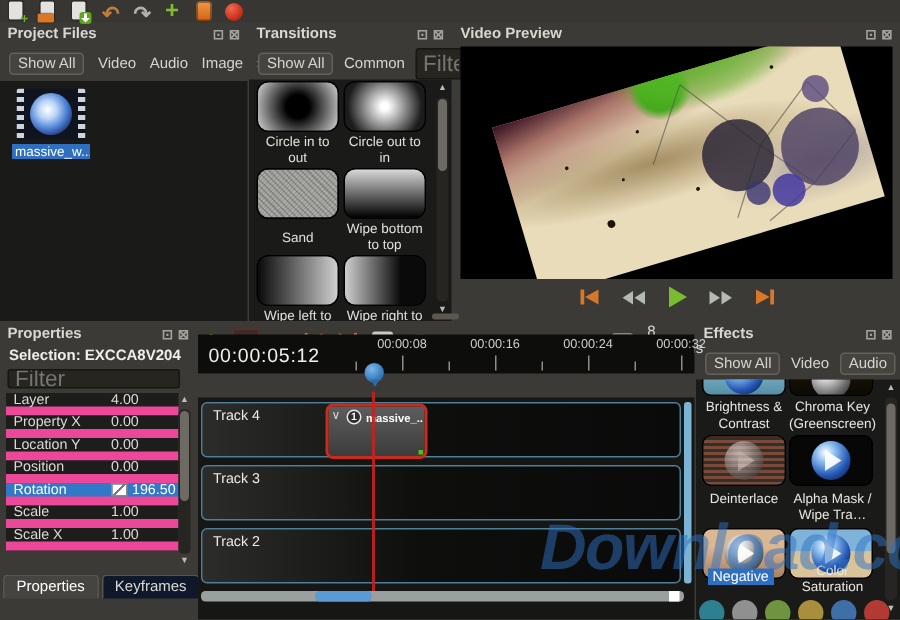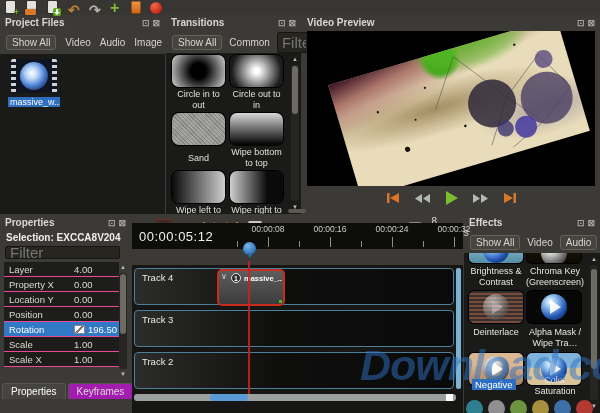--- a/index.html
+++ b/index.html
@@ -87,26 +87,26 @@
               #e9dcba; }
   .transport { position:absolute; left:0; right:0; top:176px; display:flex; justify-content:center; align-items:center; gap:13px; }
 
   
   #pr { left:0; top:215px; width:131px; height:198px; }
   .selline { position:absolute; left:6px; top:17px; font-size:10px; font-weight:bold; color:#f0eeea; }
   #pr .filterbox { position:absolute; left:5px; top:31px; width:115px; height:13px; }
   .ptable { position:absolute; left:4px; top:47px; width:115px; }
   .phead2 { display:flex; height:13px; background:#35342f; border:1px solid #232220; font-size:9.5px; font-weight:bold; }
   .phead2 div { text-align:center; line-height:11px; }
-  .prow { display:flex; height:15px; background:#1d1d1b; border-bottom:1px solid #ec4899; font-size:9.5px; align-items:center; }
+  .prow { display:flex; height:15px; background:#1d1d1b; border-bottom:6px solid #ec4899; font-size:9.5px; align-items:center; }
   .prow.sel { background:#3178c6; color:#fff; }
   .c-prop { width:66px; padding-left:5px; } .c-val { flex:1; padding-left:4px; display:flex; align-items:center; gap:3px; }
   .kficon { width:11px; height:9px; background:linear-gradient(135deg,#fff 42%, #7a7a7a 42% 58%, #fff 58%); border:1px solid #888; display:inline-block; }
   .btabs { position:absolute; left:2px; top:168px; display:flex; gap:2px; font-size:10px; }
-  .btab { padding:2px 8px; border:1px solid #57554e; border-bottom:none; border-radius:3px 3px 0 0; background:#a21caf; }
+  .btab { padding:2px 8px; border:1px solid #57554e; border-bottom:none; border-radius:3px 3px 0 0; background:#0f172a; }
   .btab.active { background:#454440; color:#fff; }
 
   
   #tl { left:132px; top:215px; width:331px; height:198px; }
   .tlbar { position:absolute; left:4px; top:2px; height:20px; display:flex; align-items:center; gap:10px; }
   .magnetbox { width:18px; height:16px; border:1px solid #6b2a24; background:#3c2b26; border-radius:2px; display:flex; align-items:center; justify-content:center; }
   .magnet { width:8px; height:8px; border:3px solid #cf2420; border-bottom:none; border-radius:5px 5px 0 0; transform:rotate(90deg); }
   .tridown { width:0; height:0; border-left:5px solid transparent; border-right:5px solid transparent; border-top:7px solid #57a327; }
   .zoomico { width:15px; height:13px; background:#cbc9c4; border-radius:2px; position:relative; }
   .zoomico::before { content:""; position:absolute; left:4px; top:3px; width:6px; height:6px; border:1.5px solid #2e2d2a; border-radius:50%; }

